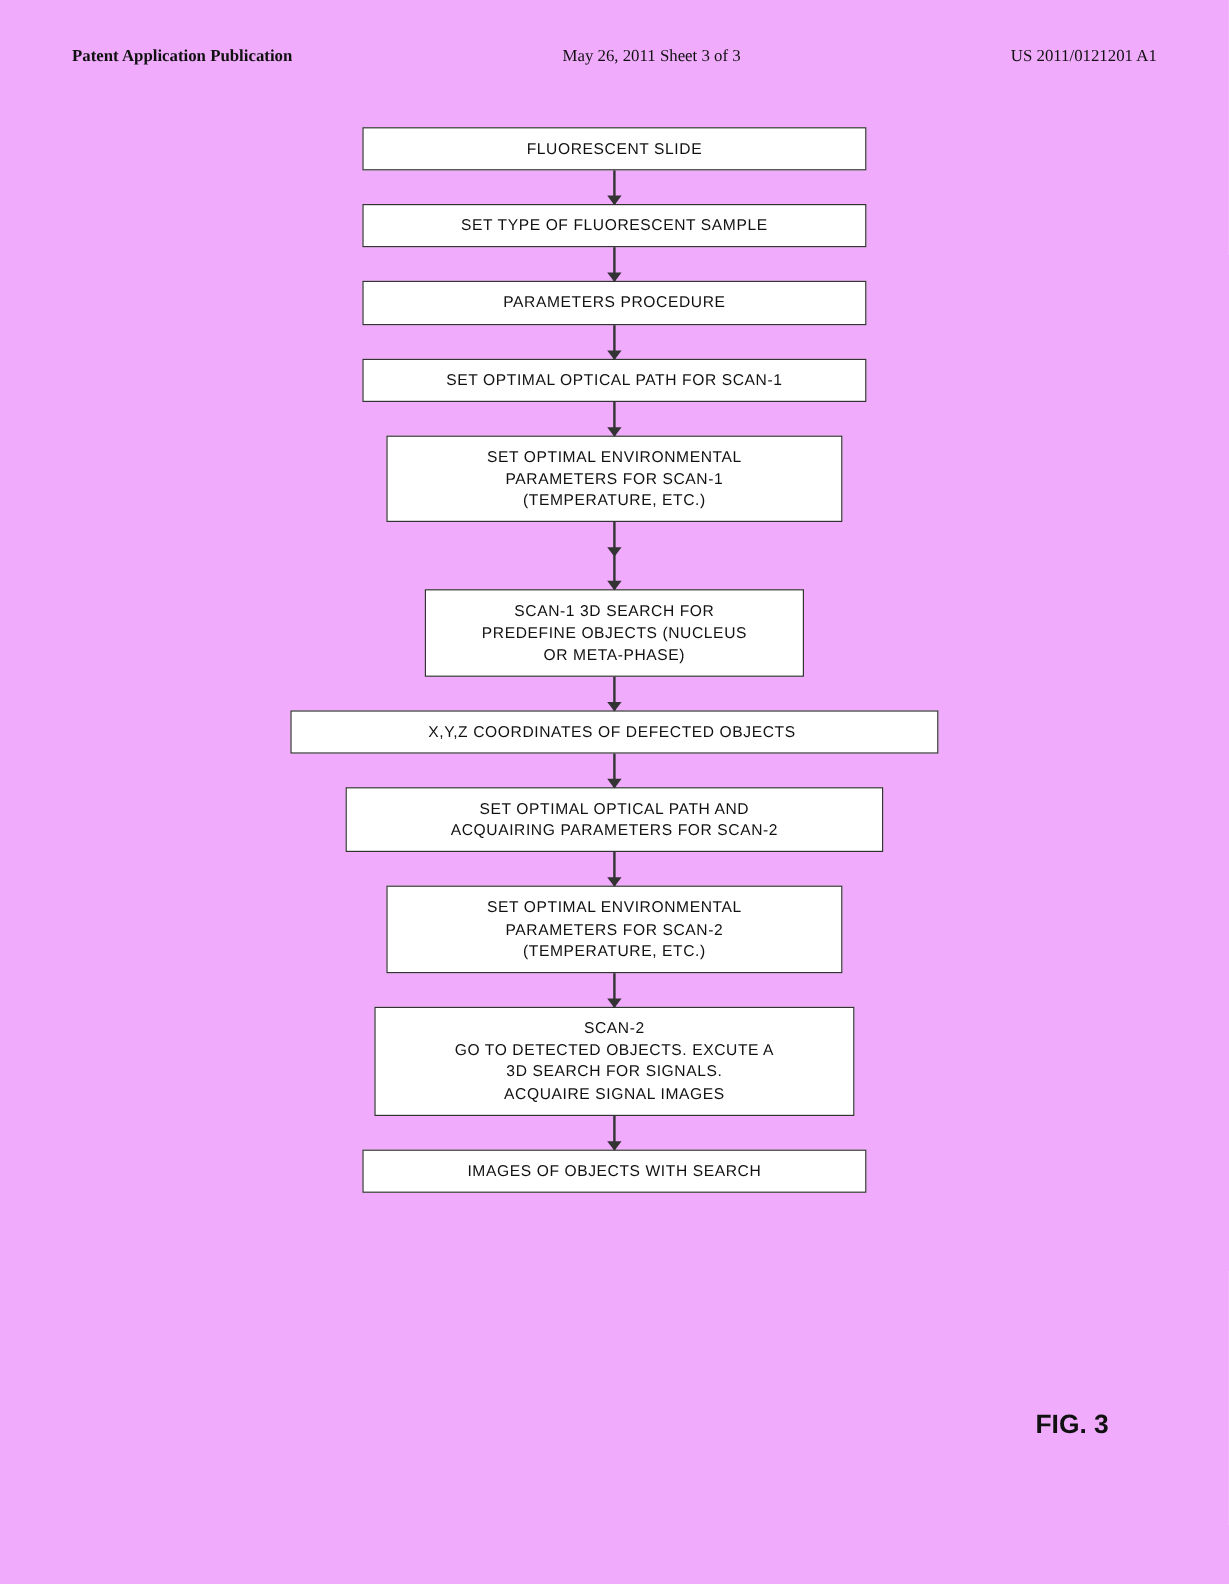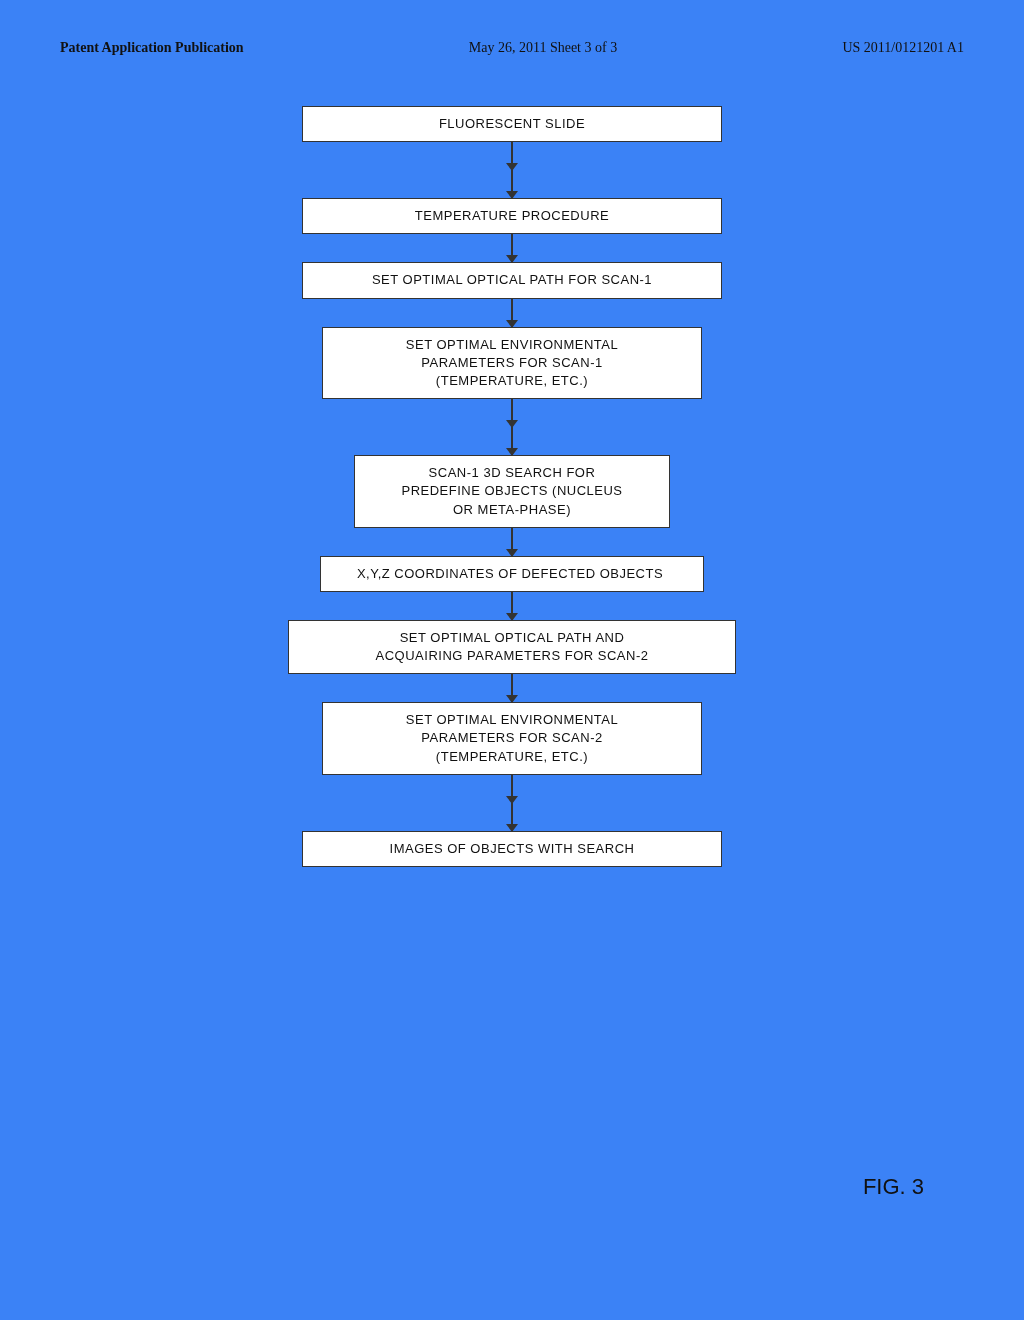--- a/index.html
+++ b/index.html
@@ -12,21 +12,21 @@
       width: 1024px;
       min-height: 1320px;
       background: #f5f5f0;
       font-family: 'Times New Roman', Times, serif;
       position: relative;
     }
 
     .page {
       width: 1024px;
       min-height: 1320px;
-      background: #3b82f6;
+      background: #f0abfc;
       padding: 40px 60px;
       position: relative;
     }
 
     .header {
       display: flex;
       justify-content: space-between;
       align-items: baseline;
       margin-bottom: 50px;
       font-size: 14px;
@@ -98,21 +98,21 @@
       border-right: 6px solid transparent;
       border-top: 8px solid #333;
     }
 
     .fig-label {
       position: absolute;
       bottom: 120px;
       right: 100px;
       font-size: 22px;
       font-family: Arial, Helvetica, sans-serif;
-      font-weight: normal;
+      font-weight: bold;
       color: #111;
     }
   </style>
 </head>
 <body>
 
 <div class="page">
 
   <div class="header">
     <span class="header-left">Patent Application Publication</span>
@@ -120,24 +120,27 @@
     <span class="header-right">US 2011/0121201 A1</span>
   </div>
 
   <div class="diagram-container">
 
     <div class="flow-box box-wide">
       <span>FLUORESCENT SLIDE</span>
     </div>
     <div class="connector"></div>
 
+    <div class="flow-box box-wide">
+      <span>SET TYPE OF FLUORESCENT SAMPLE</span>
+    </div>
     <div class="connector"></div>
 
     <div class="flow-box box-wide">
-      <span>TEMPERATURE PROCEDURE</span>
+      <span>PARAMETERS PROCEDURE</span>
     </div>
     <div class="connector"></div>
 
     <div class="flow-box box-wide">
       <span>SET OPTIMAL OPTICAL PATH FOR SCAN-1</span>
     </div>
     <div class="connector"></div>
 
     <div class="flow-box box-medium" style="width:380px; white-space: pre-line;">
       <span>SET OPTIMAL ENVIRONMENTAL
@@ -148,38 +151,44 @@
 
     <div class="connector"></div>
 
     <div class="flow-box box-medium" style="width:316px; white-space: pre-line;">
       <span>SCAN-1 3D SEARCH FOR
 PREDEFINE OBJECTS (NUCLEUS
 OR META-PHASE)</span>
     </div>
     <div class="connector"></div>
 
-    <div class="flow-box box-wide" style="width:384px;padding-left:12px;">
+    <div class="flow-box box-wide" style="width:540px;padding-left:12px;">
       <span>X,Y,Z COORDINATES OF DEFECTED OBJECTS</span>
     </div>
     <div class="connector"></div>
 
     <div class="flow-box" style="width:448px; white-space: pre-line;">
       <span>SET OPTIMAL OPTICAL PATH AND
 ACQUAIRING PARAMETERS FOR SCAN-2</span>
     </div>
     <div class="connector"></div>
 
     <div class="flow-box box-medium" style="width:380px; white-space: pre-line;">
       <span>SET OPTIMAL ENVIRONMENTAL
 PARAMETERS FOR SCAN-2
 (TEMPERATURE, ETC.)</span>
     </div>
     <div class="connector"></div>
 
+    <div class="flow-box" style="width:400px; white-space: pre-line;">
+      <span>SCAN-2
+GO TO DETECTED OBJECTS. EXCUTE A
+3D SEARCH FOR SIGNALS.
+ACQUAIRE SIGNAL IMAGES</span>
+    </div>
     <div class="connector"></div>
 
     <div class="flow-box box-wide">
       <span>IMAGES OF OBJECTS WITH SEARCH</span>
     </div>
 
   </div>
 
   <div class="fig-label">FIG. 3</div>
 

